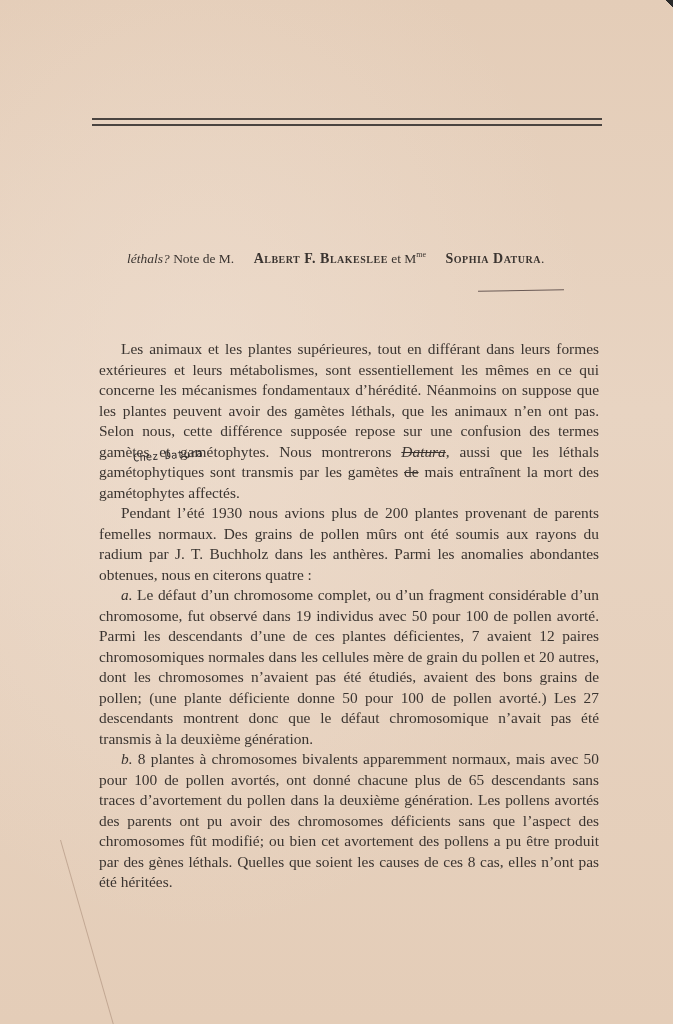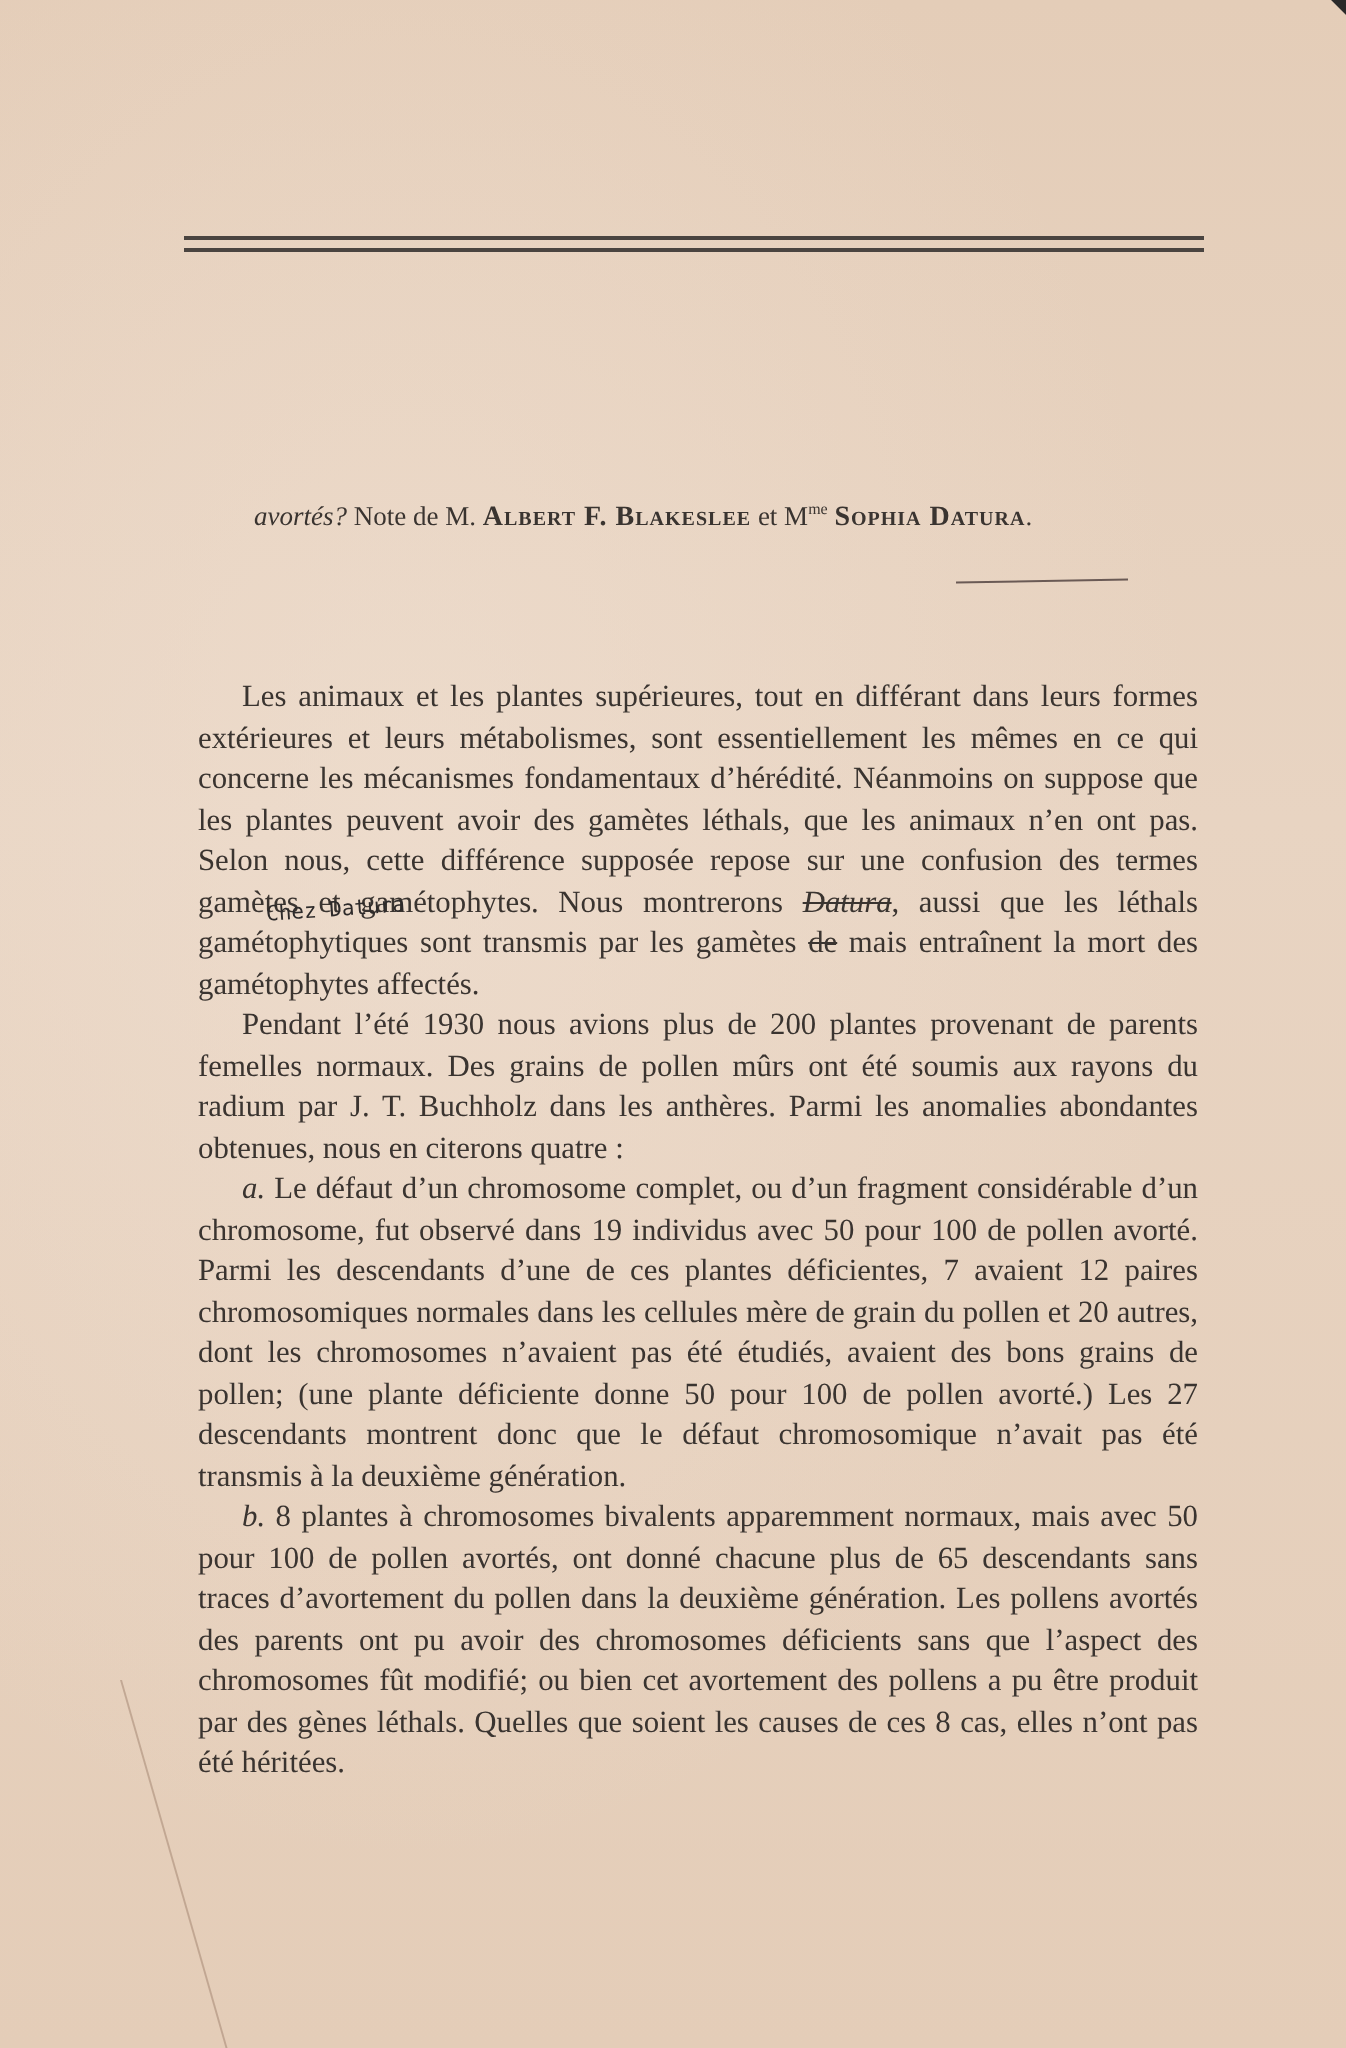--- a/index.html
+++ b/index.html
@@ -31,21 +31,21 @@
   .rule.r1 { top: 118px; }
   .rule.r2 { top: 124px; height: 1.5px; }
   .title-block {
     position: absolute; left: 92px; top: 245px; width: 512px;
     color: #3a3430; font-size: 13.5px; line-height: 20px;
     font-family: "Liberation Serif", serif;
   }
   .title-block .line2 { padding-left: 35px; }
   .sc { font-variant: small-caps; letter-spacing: 0.5px; font-size: 12.5px; color: #5a524c; }
   .it { font-style: italic; }
-  .bsc { font-variant: small-caps; font-weight: bold; letter-spacing: 0.5px; font-size: 14px; }
+  .bsc { font-variant: small-caps; font-weight: bold; letter-spacing: 0.5px; font-size: 14px; margin-left: 16px; }
   .underline-mark {
     position: absolute; left: 478px; top: 290px; width: 86px; height: 1px;
     background: #6a5a55; transform: rotate(-1deg);
   }
   .body-text {
     position: absolute; left: 99px; top: 339px; width: 500px;
     color: #3a3430; font-size: 15.4px; line-height: 20.5px;
     font-family: "Liberation Serif", serif;
     text-align: justify;
   }
@@ -62,21 +62,21 @@
 
 <div class="page">
   <div class="corner-shadow"></div>
   <div class="fold-line"></div>
 
   <div class="rule r1"></div>
   <div class="rule r2"></div>
 
   <div class="title-block">
     <div class="line2">
-      <span class="it">avortés?</span><span> Note de M. </span><span class="bsc">Albert F. Blakeslee</span><span> et M</span><sup style="font-size:8px">me</sup> <span class="bsc">Sophia Datura</span><span>.</span>
+      <span class="it">léthals?</span><span> Note de M. </span><span class="bsc">Albert F. Blakeslee</span><span> et M</span><sup style="font-size:8px">me</sup> <span class="bsc">Sophia Datura</span><span>.</span>
     </div>
   </div>
   <div class="underline-mark"></div>
 
   <div class="body-text">
     <p><span>Les animaux et les plantes supérieures, tout en différant dans leurs formes extérieures et leurs métabolismes, sont essentiellement les mêmes en ce qui concerne les mécanismes fondamentaux d’hérédité. Néanmoins on suppose que les plantes peuvent avoir des gamètes léthals, que les animaux n’en ont pas. Selon nous, cette différence supposée repose sur une confusion des termes gamètes et gamétophytes. Nous montrerons </span><span class="it strike">Datura</span><span>, aussi que les léthals gamétophytiques sont transmis par les gamètes </span><span class="strike">de</span><span> mais entraînent la mort des gamétophytes affectés.</span></p>
     <p>Pendant l’été 1930 nous avions plus de 200 plantes provenant de parents femelles normaux. Des grains de pollen mûrs ont été soumis aux rayons du radium par J. T. Buchholz dans les anthères. Parmi les anomalies abondantes obtenues, nous en citerons quatre :</p>
     <p><span class="it">a.</span><span> Le défaut d’un chromosome complet, ou d’un fragment considérable d’un chromosome, fut observé dans 19 individus avec 50 pour 100 de pollen avorté. Parmi les descendants d’une de ces plantes déficientes, 7 avaient 12 paires chromosomiques normales dans les cellules mère de grain du pollen et 20 autres, dont les chromosomes n’avaient pas été étudiés, avaient des bons grains de pollen; (une plante déficiente donne 50 pour 100 de pollen avorté.) Les 27 descendants montrent donc que le défaut chromosomique n’avait pas été transmis à la deuxième génération.</span></p>
     <p><span class="it">b.</span><span> 8 plantes à chromosomes bivalents apparemment normaux, mais avec 50 pour 100 de pollen avortés, ont donné chacune plus de 65 descendants sans traces d’avortement du pollen dans la deuxième génération. Les pollens avortés des parents ont pu avoir des chromosomes déficients sans que l’aspect des chromosomes fût modifié; ou bien cet avortement des pollens a pu être produit par des gènes léthals. Quelles que soient les causes de ces 8 cas, elles n’ont pas été héritées.</span></p>
   </div>

